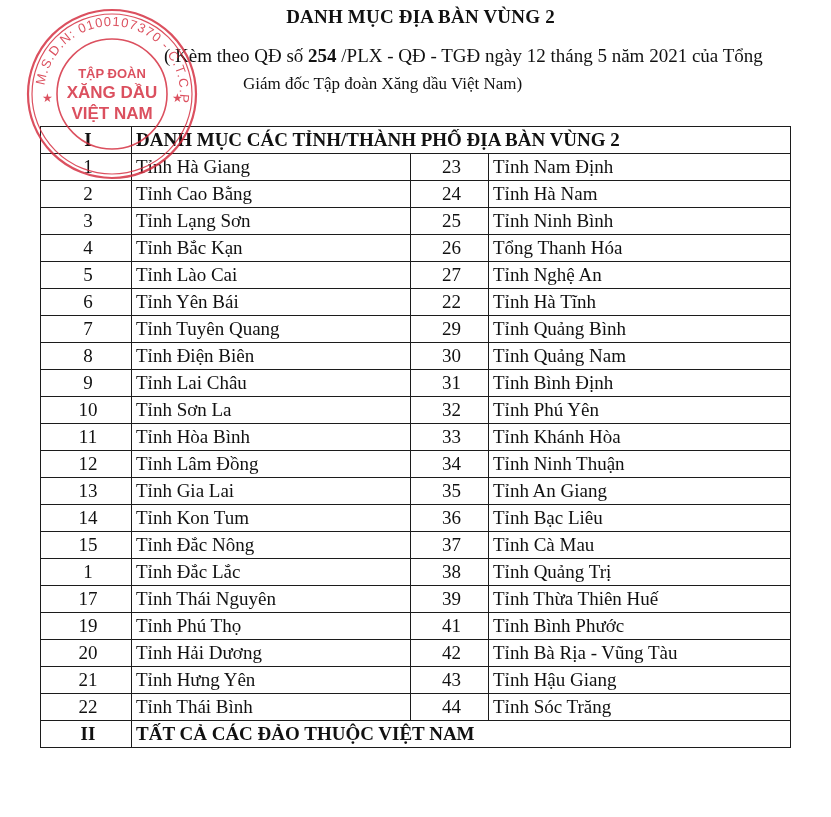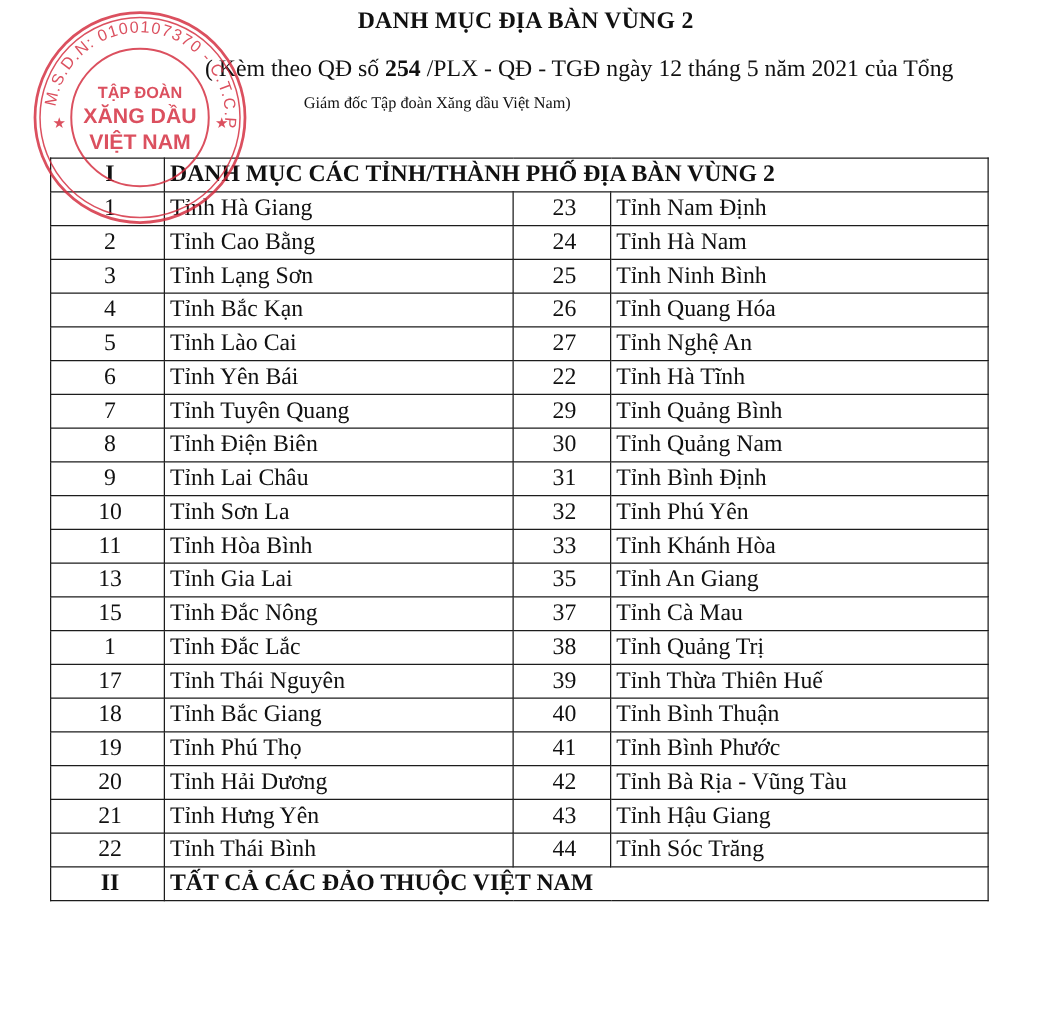--- a/index.html
+++ b/index.html
@@ -5,21 +5,21 @@
   html, body { margin:0; padding:0; }
   body {
     width:831px; height:817px; background:#ffffff; position:relative; overflow:hidden;
     font-family:"Liberation Serif", "DejaVu Serif", serif; color:#111;
   }
   .title {
     position:absolute; left:0; width:831px; top:6px; text-align:center;
     font-weight:bold; font-size:19px; letter-spacing:0.2px; padding-left:10px; box-sizing:border-box;
   }
   .sub1 { position:absolute; left:124px; top:45px; font-size:19px; white-space:nowrap;margin-left:40px; }
-  .sub2 { position:absolute; left:243px; top:74px; font-size:13px; white-space:nowrap; }
+  .sub2 { position:absolute; left:243px; top:74px; font-size:17px; white-space:nowrap; }
   .sub1 b { font-weight:bold; }
   .stamp { position:absolute; left:24px; top:6px; width:176px; height:176px; pointer-events:none; opacity:0.82; }
   table.grid {
     position:absolute; left:40px; top:126px; width:751px; border-collapse:collapse;
     font-size:19px;
   }
   table.grid td {
     border:1.6px solid #1c1c1c; height:26px; padding:0 0 0 4px; line-height:26px; white-space:nowrap;
   }
   td.num { text-align:center; padding:0; }
@@ -58,21 +58,21 @@
       <tr>
         <td class="num c1">3</td>
         <td class="c2">Tỉnh Lạng Sơn</td>
         <td class="num c3">25</td>
         <td class="">Tỉnh Ninh Bình</td>
       </tr>
       <tr>
         <td class="num c1">4</td>
         <td class="c2">Tỉnh Bắc Kạn</td>
         <td class="num c3">26</td>
-        <td class="">Tỉnh Quang Hóa</td>
+        <td class="">Tổng Thanh Hóa</td>
       </tr>
       <tr>
         <td class="num c1">5</td>
         <td class="c2">Tỉnh Lào Cai</td>
         <td class="num c3">27</td>
         <td class="">Tỉnh Nghệ An</td>
       </tr>
       <tr>
         <td class="num c1">6</td>
         <td class="c2">Tỉnh Yên Bái</td>
@@ -103,48 +103,54 @@
         <td class="num c3">32</td>
         <td class="">Tỉnh Phú Yên</td>
       </tr>
       <tr>
         <td class="num c1">11</td>
         <td class="c2">Tỉnh Hòa Bình</td>
         <td class="num c3">33</td>
         <td class="">Tỉnh Khánh Hòa</td>
       </tr>
       <tr>
+        <td class="num c1">12</td>
+        <td class="c2">Tỉnh Lâm Đồng</td>
+        <td class="num c3">34</td>
+        <td class="">Tỉnh Ninh Thuận</td>
+      </tr>
+      <tr>
         <td class="num c1">13</td>
         <td class="c2">Tỉnh Gia Lai</td>
         <td class="num c3">35</td>
         <td class="">Tỉnh An Giang</td>
+      </tr>
+      <tr>
+        <td class="num c1">14</td>
+        <td class="c2">Tỉnh Kon Tum</td>
+        <td class="num c3">36</td>
+        <td class="">Tỉnh Bạc Liêu</td>
       </tr>
       <tr>
         <td class="num c1">15</td>
         <td class="c2">Tỉnh Đắc Nông</td>
         <td class="num c3">37</td>
         <td class="">Tỉnh Cà Mau</td>
       </tr>
       <tr>
         <td class="num c1">1</td>
         <td class="c2">Tỉnh Đắc Lắc</td>
         <td class="num c3">38</td>
         <td class="">Tỉnh Quảng Trị</td>
       </tr>
       <tr>
         <td class="num c1">17</td>
         <td class="c2">Tỉnh Thái Nguyên</td>
         <td class="num c3">39</td>
         <td class="">Tỉnh Thừa Thiên Huế</td>
-      </tr>
-      <tr>
-        <td class="num c1">18</td>
-        <td class="c2">Tỉnh Bắc Giang</td>
-        <td class="num c3">40</td>
-        <td class="">Tỉnh Bình Thuận</td>
       </tr>
       <tr>
         <td class="num c1">19</td>
         <td class="c2">Tỉnh Phú Thọ</td>
         <td class="num c3">41</td>
         <td class=" b">Tỉnh Bình Phước</td>
       </tr>
       <tr>
         <td class="num c1">20</td>
         <td class="c2 b">Tỉnh Hải Dương</td>

